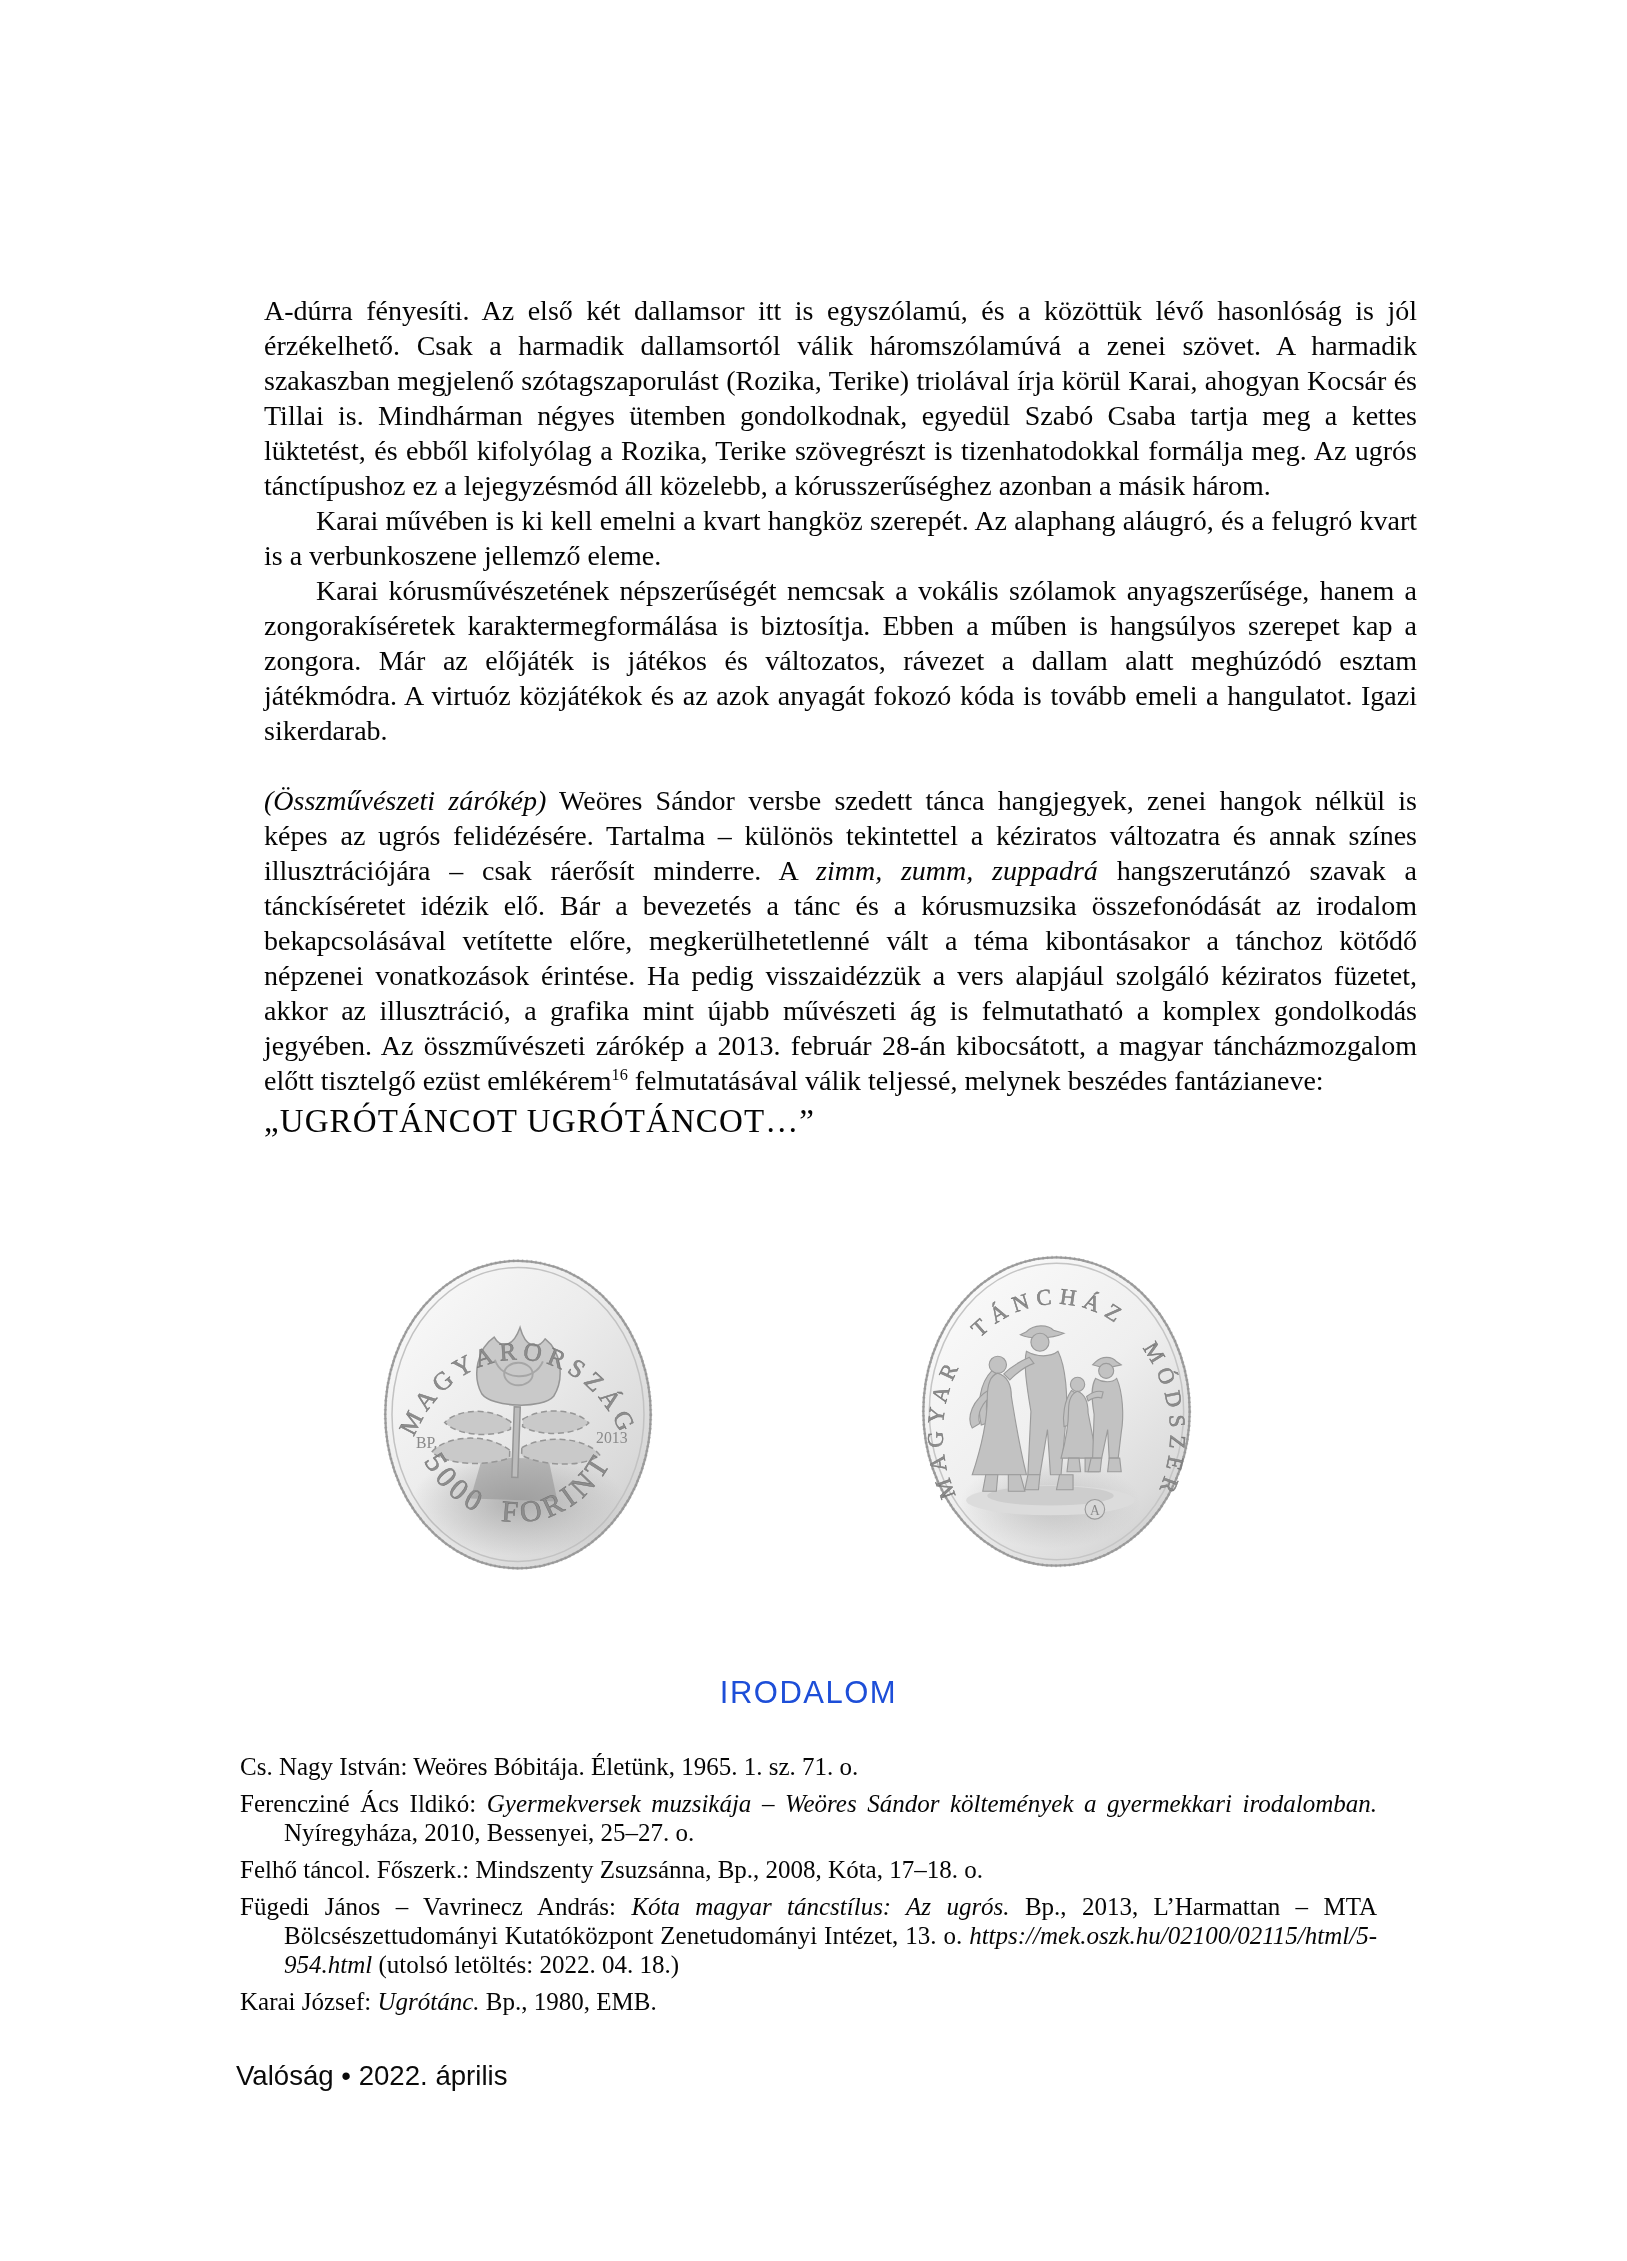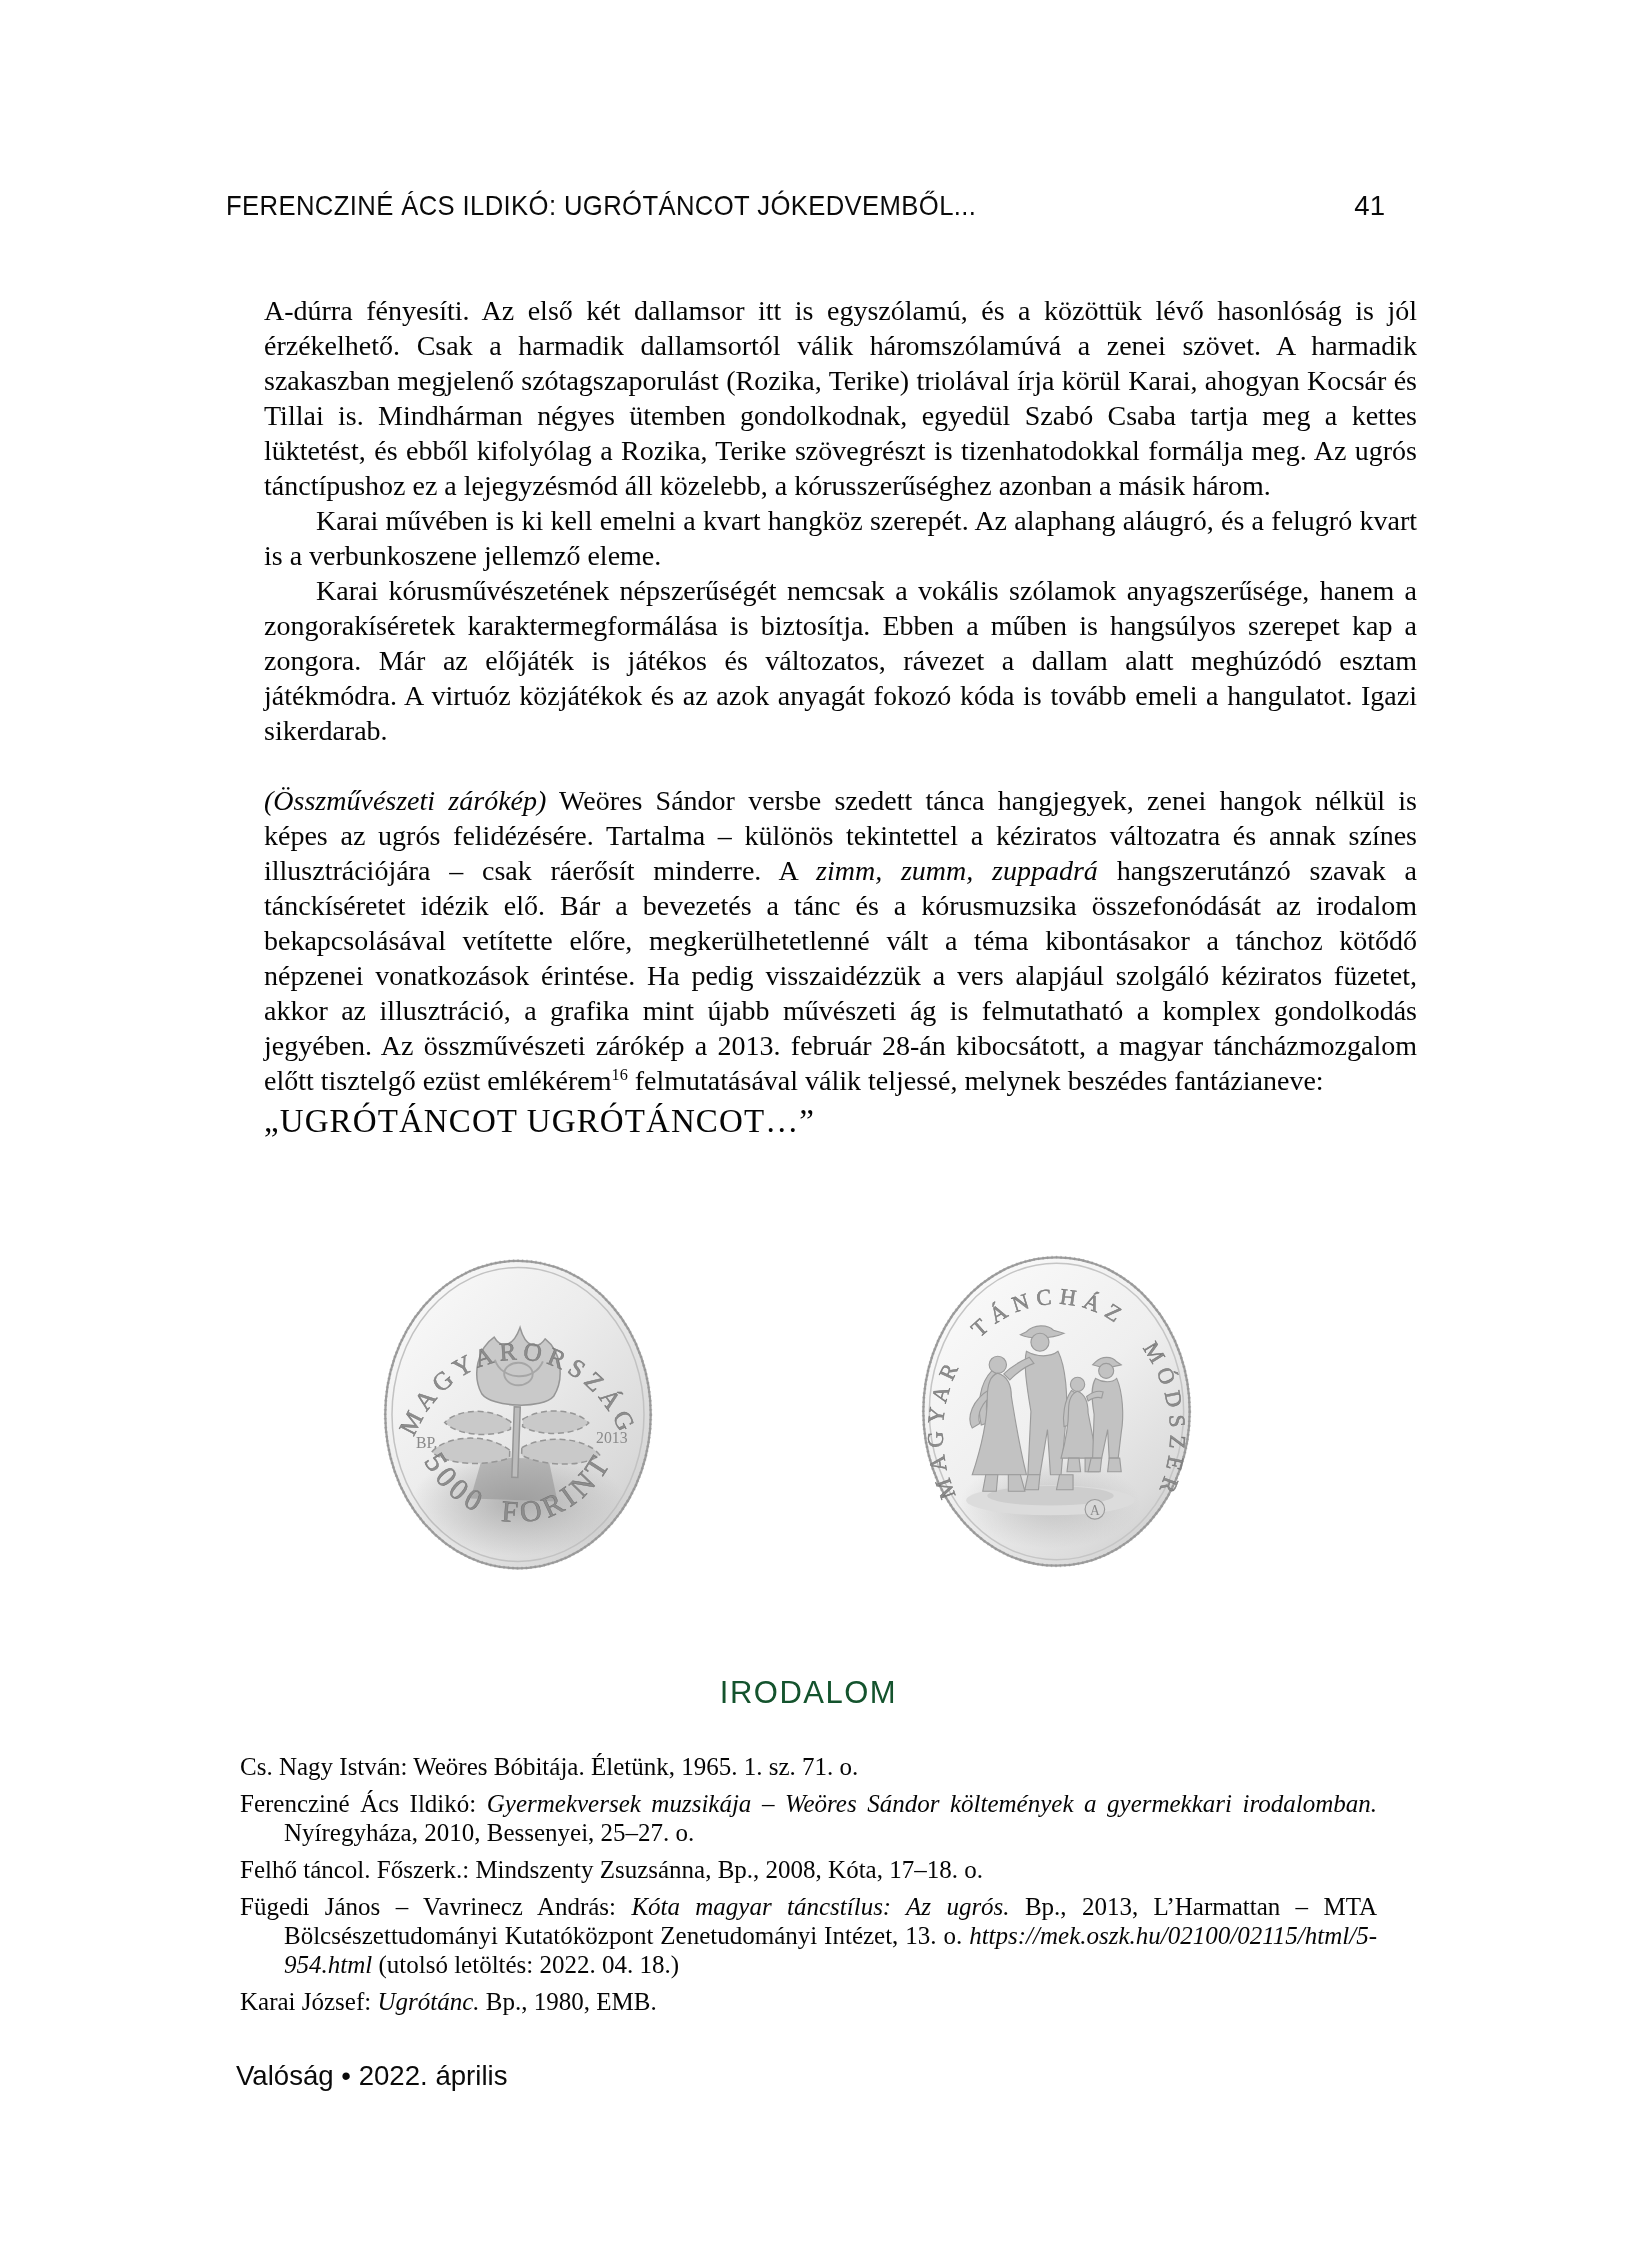--- a/index.html
+++ b/index.html
@@ -37,42 +37,38 @@
   .coins{position:absolute;left:0;top:1249px;width:1628px;height:337px;}
   .coin{position:absolute;}
   .coin-left{left:383px;top:9.2px;}
   .coin-right{left:920px;top:6.1px;}
   .coin text{font-family:"Liberation Serif", serif;fill:#8d8d8d;stroke:#6f6f6f;stroke-width:0.6;}
   .coin .small-mark{stroke:none;fill:#8a8a8a;}
   
   .bib-heading{
     position:absolute;left:232px;top:1675px;width:1153px;margin:0;
     text-align:center;font-family:"Liberation Sans", sans-serif;
-    font-weight:400;font-size:31px;letter-spacing:1.5px;color:#14532d;
+    font-weight:400;font-size:31px;letter-spacing:1.5px;color:#1d4ed8;
   }
   .bibliography{
     position:absolute;left:232px;top:1744px;width:1153px;
     font-size:25px;line-height:29px;
   }
   .bib-entry{margin:8px;padding-left:44px;text-indent:-44px;text-align:justify;}
   
   .page-footer{
     position:absolute;left:236px;top:2060px;
     font-family:"Liberation Sans", sans-serif;font-size:27.6px;color:#0a0a0a;
   }
 </style>
 </head>
 <body>
 
 <div class="page">
 
-  <header class="running-head">
-    <span class="running-title">FERENCZINÉ ÁCS ILDIKÓ: UGRÓTÁNCOT JÓKEDVEMBŐL...</span>
-    <span class="page-number">41</span>
-  </header>
 
   <main class="article">
     <p class="para"><span>A-dúrra fényesíti. Az első két dallamsor itt is egyszólamú, és a közöttük lévő hasonlóság is jól érzékelhető. Csak a harmadik dallamsortól válik háromszólamúvá a zenei szövet. A harmadik szakaszban megjelenő szótagszaporulást (Rozika, Terike) triolával írja körül Karai, ahogyan Kocsár és Tillai is. Mindhárman négyes ütemben gondolkodnak, egyedül Szabó Csaba tartja meg a kettes lüktetést, és ebből kifolyólag a Rozika, Terike szövegrészt is tizenhatodokkal formálja meg. Az ugrós tánctípushoz ez a lejegyzésmód áll közelebb, a kórusszerűséghez azonban a másik három.</span></p>
     <p class="para indent"><span>Karai művében is ki kell emelni a kvart hangköz szerepét. Az alaphang aláugró, és a felugró kvart is a verbunkoszene jellemző eleme.</span></p>
     <p class="para indent"><span>Karai kórusművészetének népszerűségét nemcsak a vokális szólamok anyagszerűsége, hanem a zongorakíséretek karaktermegformálása is biztosítja. Ebben a műben is hangsúlyos szerepet kap a zongora. Már az előjáték is játékos és változatos, rávezet a dallam alatt meghúzódó esztam játékmódra. A virtuóz közjátékok és az azok anyagát fokozó kóda is tovább emeli a hangulatot. Igazi sikerdarab.</span></p>
     <p class="para spaced"><span style="font-style: italic;">(Összművészeti zárókép)</span><span> Weöres Sándor versbe szedett tánca hangjegyek, zenei hangok nélkül is képes az ugrós felidézésére. Tartalma – különös tekintettel a kéziratos változatra és annak színes illusztrációjára – csak ráerősít minderre. A </span><span style="font-style: italic;">zimm, zumm, zuppadrá</span><span> hangszerutánzó szavak a tánckíséretet idézik elő. Bár a bevezetés a tánc és a kórusmuzsika összefonódását az irodalom bekapcsolásával vetítette előre, megkerülhetetlenné vált a téma kibontásakor a tánchoz kötődő népzenei vonatkozások érintése. Ha pedig visszaidézzük a vers alapjául szolgáló kéziratos füzetet, akkor az illusztráció, a grafika mint újabb művészeti ág is felmutatható a komplex gondolkodás jegyében. Az összművészeti zárókép a 2013. február 28-án kibocsátott, a magyar táncházmozgalom előtt tisztelgő ezüst emlékérem</span><sup>16</sup><span> felmutatásával válik teljessé, melynek beszédes fantázianeve:</span></p>
     <p class="para quote-line"><span>„UGRÓTÁNCOT UGRÓTÁNCOT…”</span></p>
   </main>
 
   <section class="coins">

